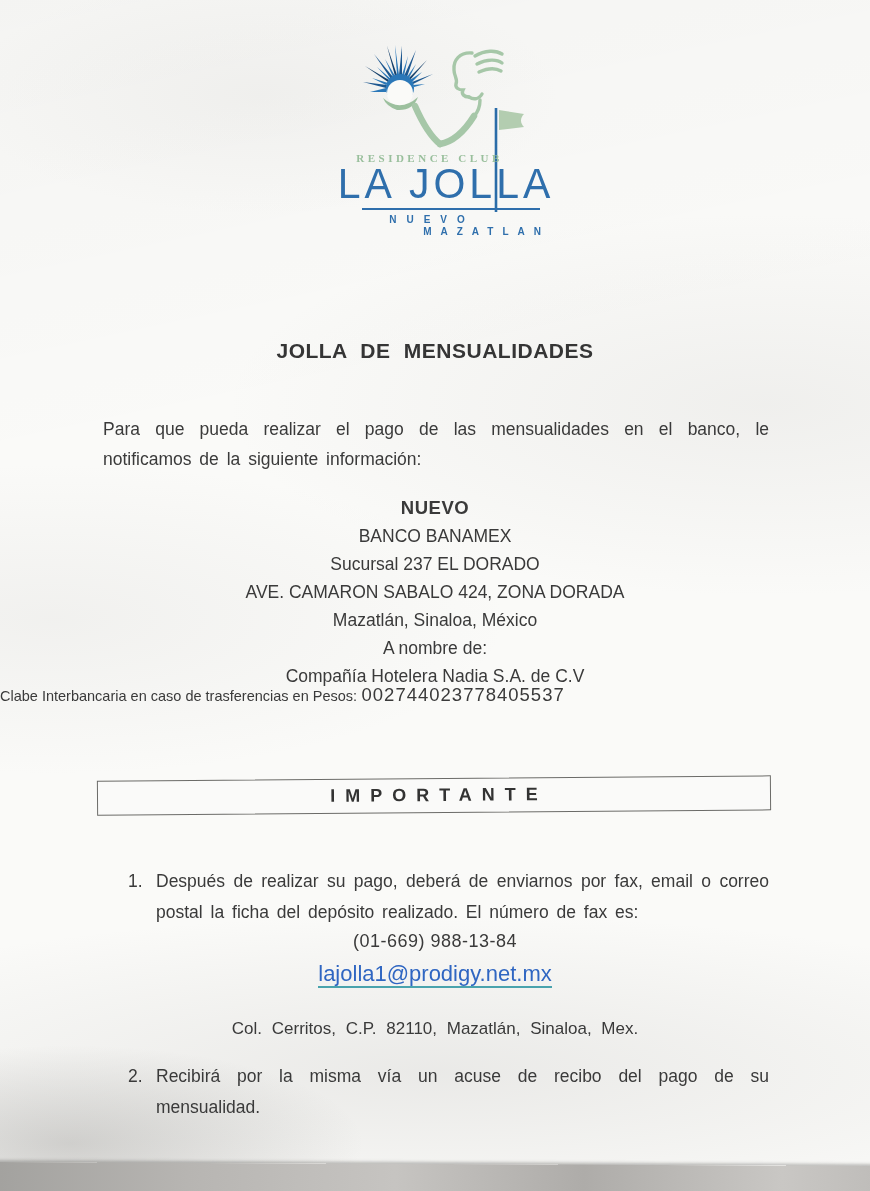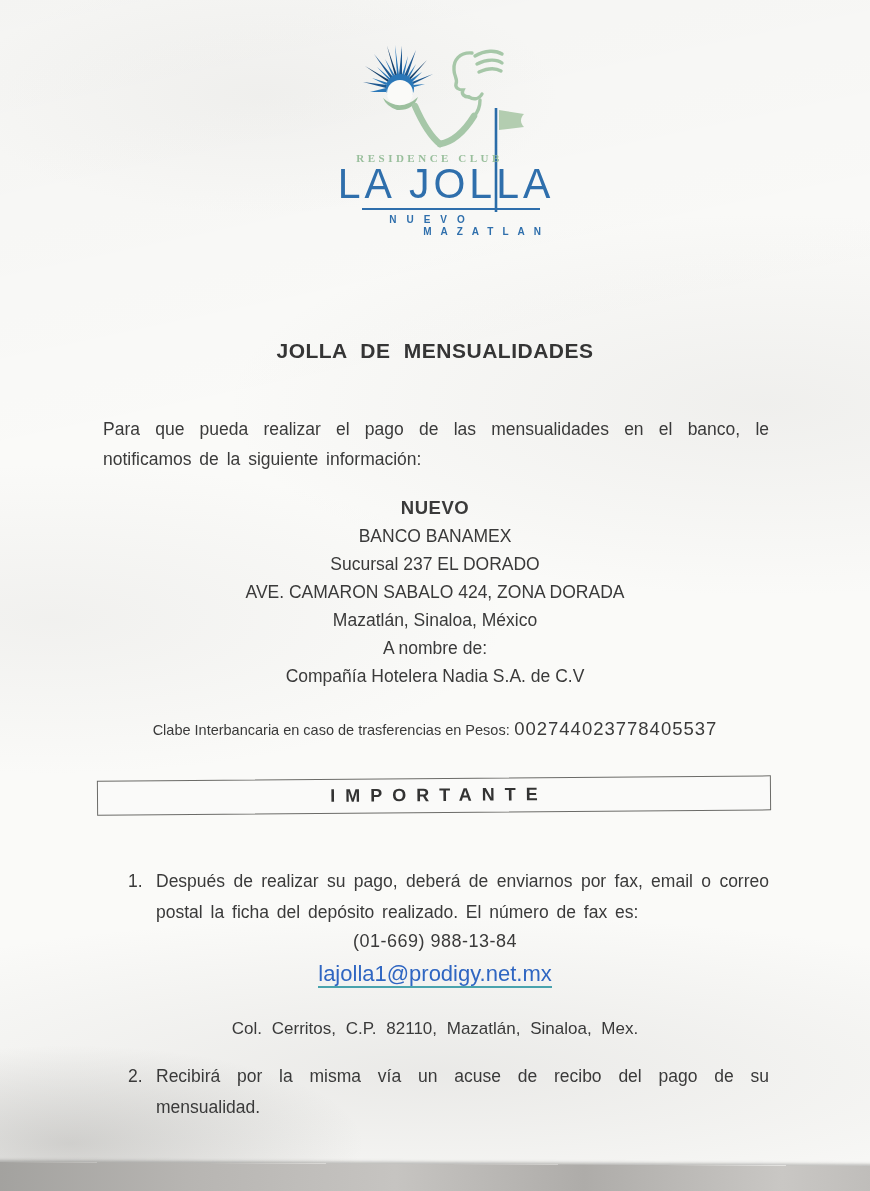--- a/index.html
+++ b/index.html
@@ -51,21 +51,21 @@
   }
   .intro{
     position:absolute;top:414px;left:103px;width:666px;
     font-size:17.5px;line-height:30px;text-align:justify;word-spacing:3px;
   }
   .bank{
     position:absolute;top:494px;left:0;width:100%;text-align:center;
     font-size:17.5px;line-height:28px;
   }
   .bank .heading{font-weight:bold;font-size:18.5px;letter-spacing:0.5px;}
-  .clabe{position:absolute;top:718px;left:0;width:100%;text-align:center;white-space:nowrap;}
+  .clabe{position:absolute;top:684px;left:0;width:100%;text-align:left;white-space:nowrap;}
   .clabe .label{font-size:14.5px;}
   .clabe .number{font-size:18.5px;letter-spacing:1px;}
 
   .importante-box{
     position:absolute;top:778px;left:97px;width:672px;height:33px;
     border:1.6px solid #6b6b68;transform:rotate(-0.45deg);
     display:flex;align-items:center;justify-content:center;
     background:rgba(255,255,255,0.15);
   }
   .importante-box .txt{

